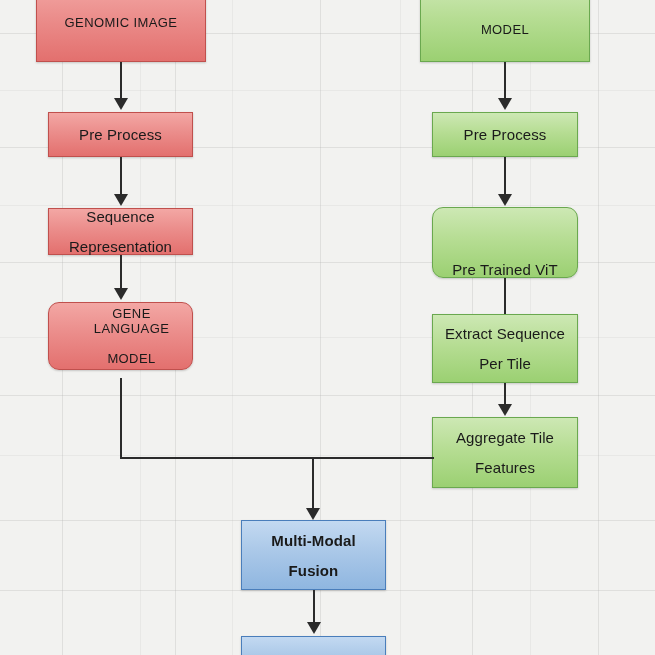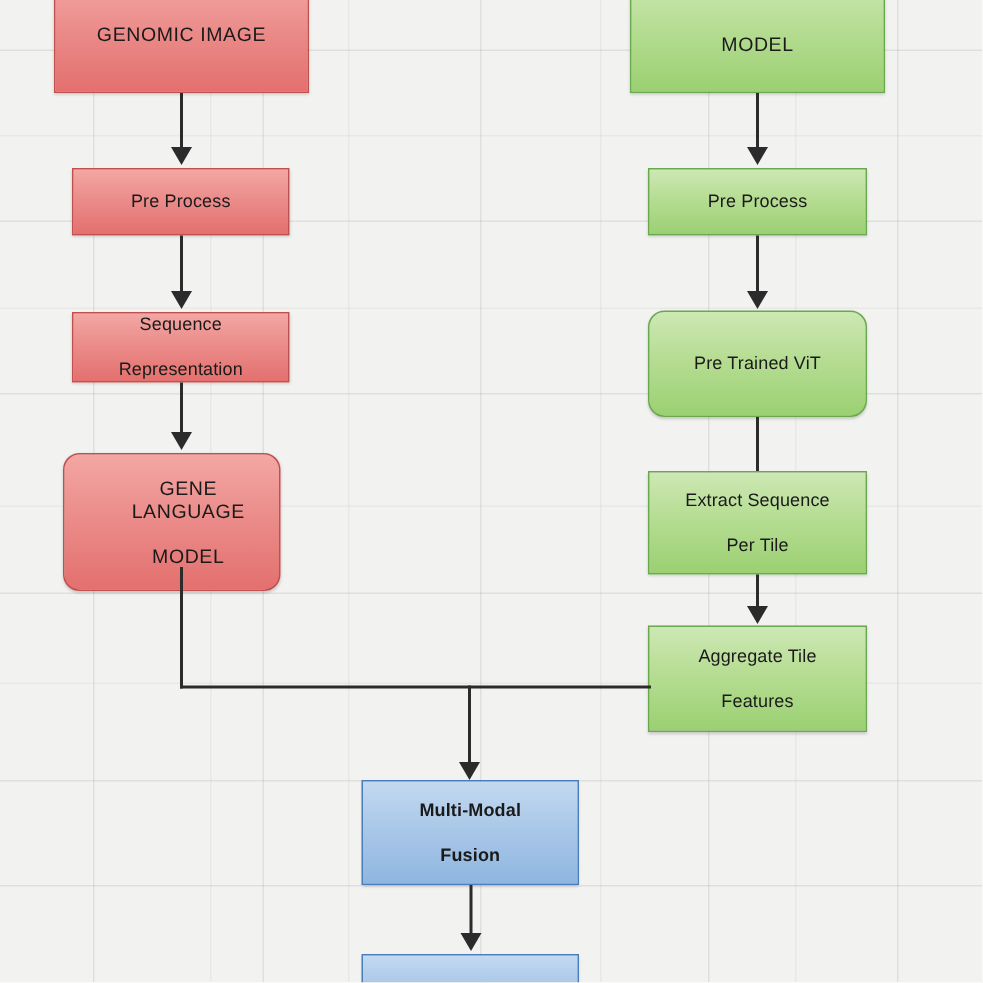--- a/index.html
+++ b/index.html
@@ -38,21 +38,21 @@
   #grid-bg .gl-faint { background: rgba(190,190,190,0.18); }
 
   .node {
     position: absolute;
     box-sizing: border-box;
     display: flex;
     align-items: center;
     justify-content: center;
     text-align: center;
     color: #1a1a1a;
-    font-size: 12px;
+    font-size: 15px;
     line-height: 15px;
     letter-spacing: 0.1px;
     box-shadow: 0 1px 2px rgba(0,0,0,0.18);
   }
   .node span { display: block; padding: 0 6px; }
 
   .node.red {
     background: linear-gradient(to bottom, #f3a7a4 0%, #eb8d8b 45%, #e3706e 100%);
     border: 1px solid #c0504d;
   }
@@ -135,21 +135,21 @@
   <div class="node red" style="left:48px; top:208px; width:145px; height:47px;justify-content:center;">
     <span>
       <span>Sequence</span><br>
       <span>Representation</span>
     </span>
   </div>
 
   <div class="edge-v thin" style="left:120px; top:255px; height:33px;"></div>
   <div class="arrowhead" style="left:114px; top:288px;"></div>
 
-  <div class="node red rounded caps" style="left:42px; top:302px; width:145px; height:92px;padding-left:22px;">
+  <div class="node red rounded caps" style="left:48px; top:302px; width:145px; height:68px;padding-left:22px;">
     <span>
       <span>GENE LANGUAGE</span><br>
       <span>MODEL</span>
     </span>
   </div>
 
   <div class="edge-v thin" style="left:120px; top:378px; height:81px;"></div>
 
   <div class="node green caps" style="left:420px; top:-18px; width:170px; height:80px;">
     <span>
@@ -161,21 +161,21 @@
   <div class="edge-v" style="left:504px; top:62px; height:38px;"></div>
   <div class="arrowhead" style="left:498px; top:98px;"></div>
 
   <div class="node green" style="left:432px; top:112px; width:146px; height:45px;">
     <span>Pre Process</span>
   </div>
 
   <div class="edge-v" style="left:504px; top:157px; height:38px;"></div>
   <div class="arrowhead" style="left:498px; top:194px;"></div>
 
-  <div class="node green rounded" style="left:432px; top:207px; width:146px; height:71px;">
+  <div class="node green rounded" style="left:432px; top:207px; width:146px; height:71px;align-items:flex-end;">
     <span>Pre Trained ViT</span>
   </div>
 
   <div class="edge-v thin" style="left:504px; top:278px; height:36px;"></div>
 
   <div class="node green" style="left:432px; top:314px; width:146px; height:69px;">
     <span>
       <span>Extract Sequence</span><br>
       <span>Per Tile</span>
     </span>

